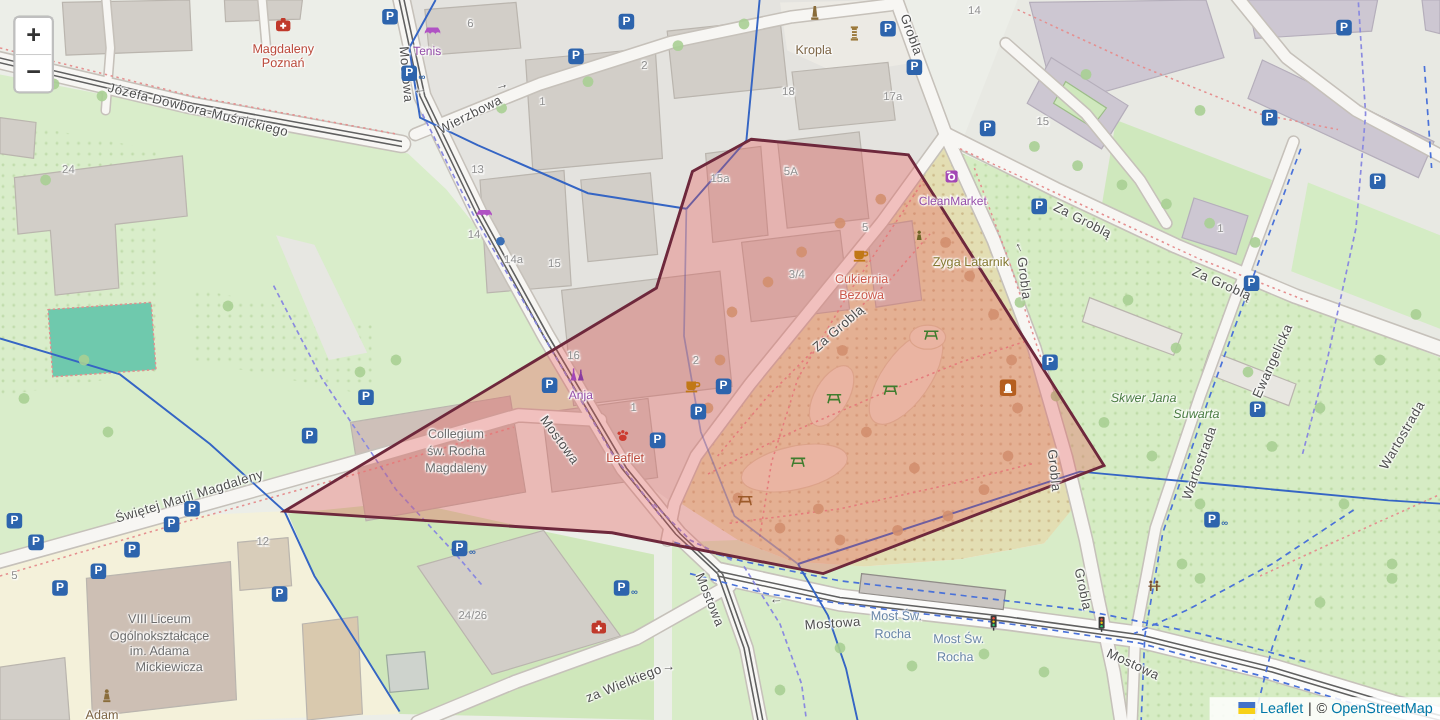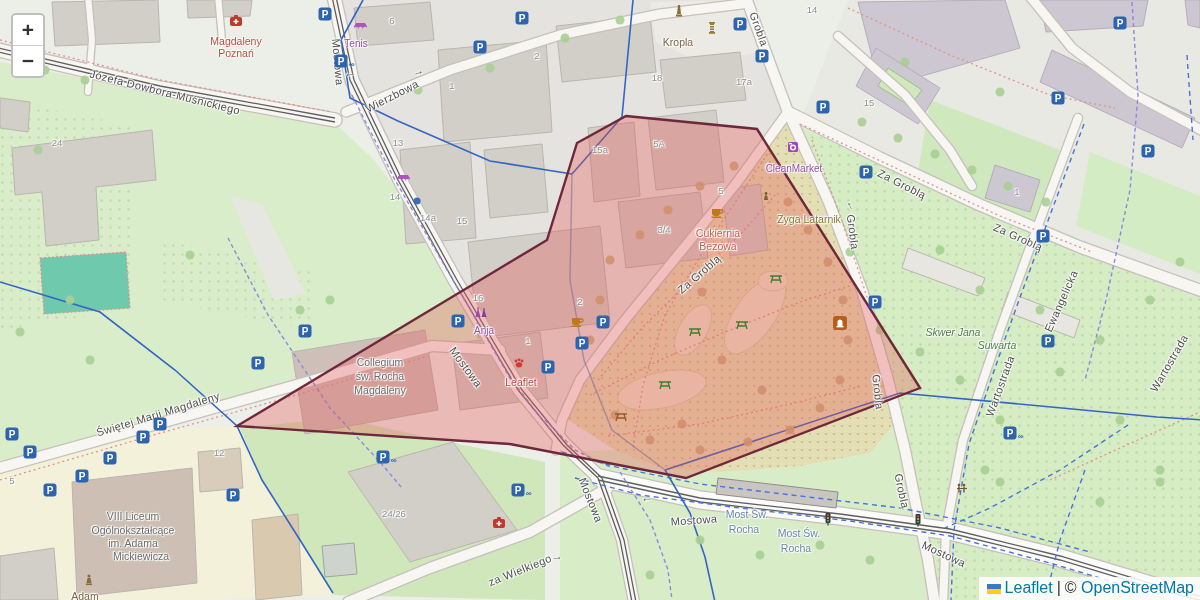--- a/index.html
+++ b/index.html
@@ -22,22 +22,22 @@
   .arrow{color:#555;font-size:11px;font-weight:bold;}
   .pk{position:absolute;width:13px;height:13px;background:#2d64ad;border-radius:3px;color:#fff;
       font-weight:bold;font-size:10px;line-height:13px;text-align:center;transform:translate(-50%,-50%);}
   .pk .bk{position:absolute;right:-7px;bottom:-3px;color:#2d64ad;font-size:8px;text-shadow:none;}
   .ic{position:absolute;width:14px;height:14px;transform:translate(-50%,-50%);}
   .zoomctl{position:absolute;left:11px;top:13px;width:30px;border:2px solid rgba(0,0,0,.25);
            border-radius:5px;overflow:hidden;background:#fff;z-index:50;}
   .zoomctl a{display:block;width:30px;height:30px;background:#fff;color:#333;text-align:center;
              font:bold 21px/30px "Liberation Sans",sans-serif;text-decoration:none;cursor:pointer;}
   .zoomctl a:first-child{border-bottom:1px solid #ccc;}
-  .attr{position:absolute;right:0;bottom:0;background:rgba(255,255,255,.85);padding:2px 6px 3px 8px;
-        font-size:16px;color:#333;z-index:50;}
+  .attr{position:absolute;right:0;bottom:0;background:rgba(255,255,255,.85);padding:2px 6px 3px 24px;
+        font-size:12px;color:#333;z-index:50;}
   .attr a{color:#0078a8;text-decoration:none;cursor:pointer;}
   .attr .sep{margin:0 4px;color:#333;}
   .flag{display:inline-block;width:14px;height:10px;vertical-align:-1px;margin-right:4px;
         background:linear-gradient(to bottom,#4172c9 50%,#f7d117 50%);}
 </style>
 </head>
 <body>
 
 <div class="map">
   <svg id="base" width="1200" height="600" viewBox="0 0 1200 600">

